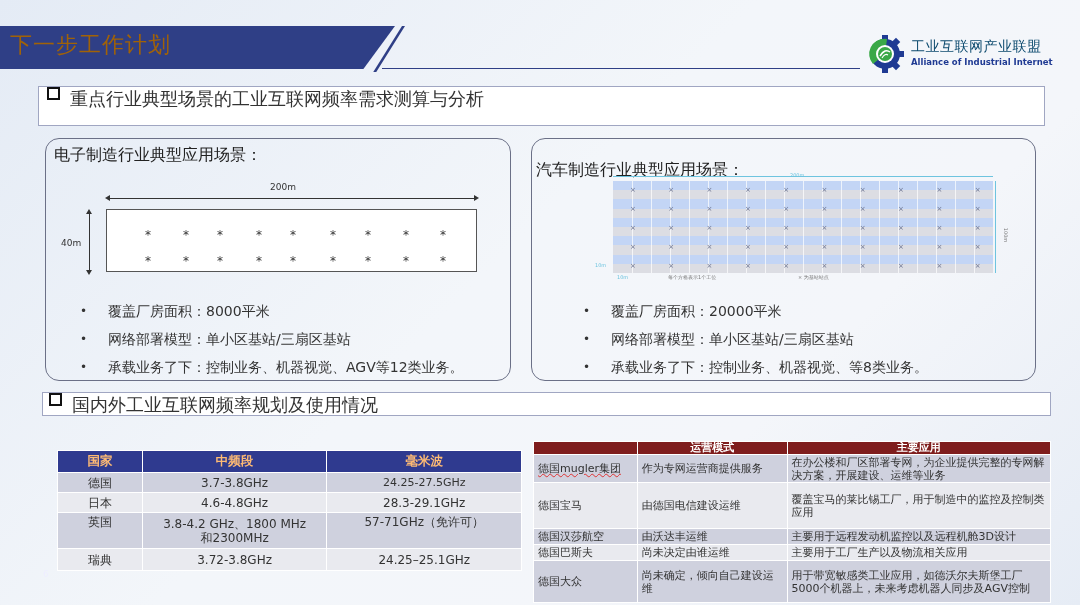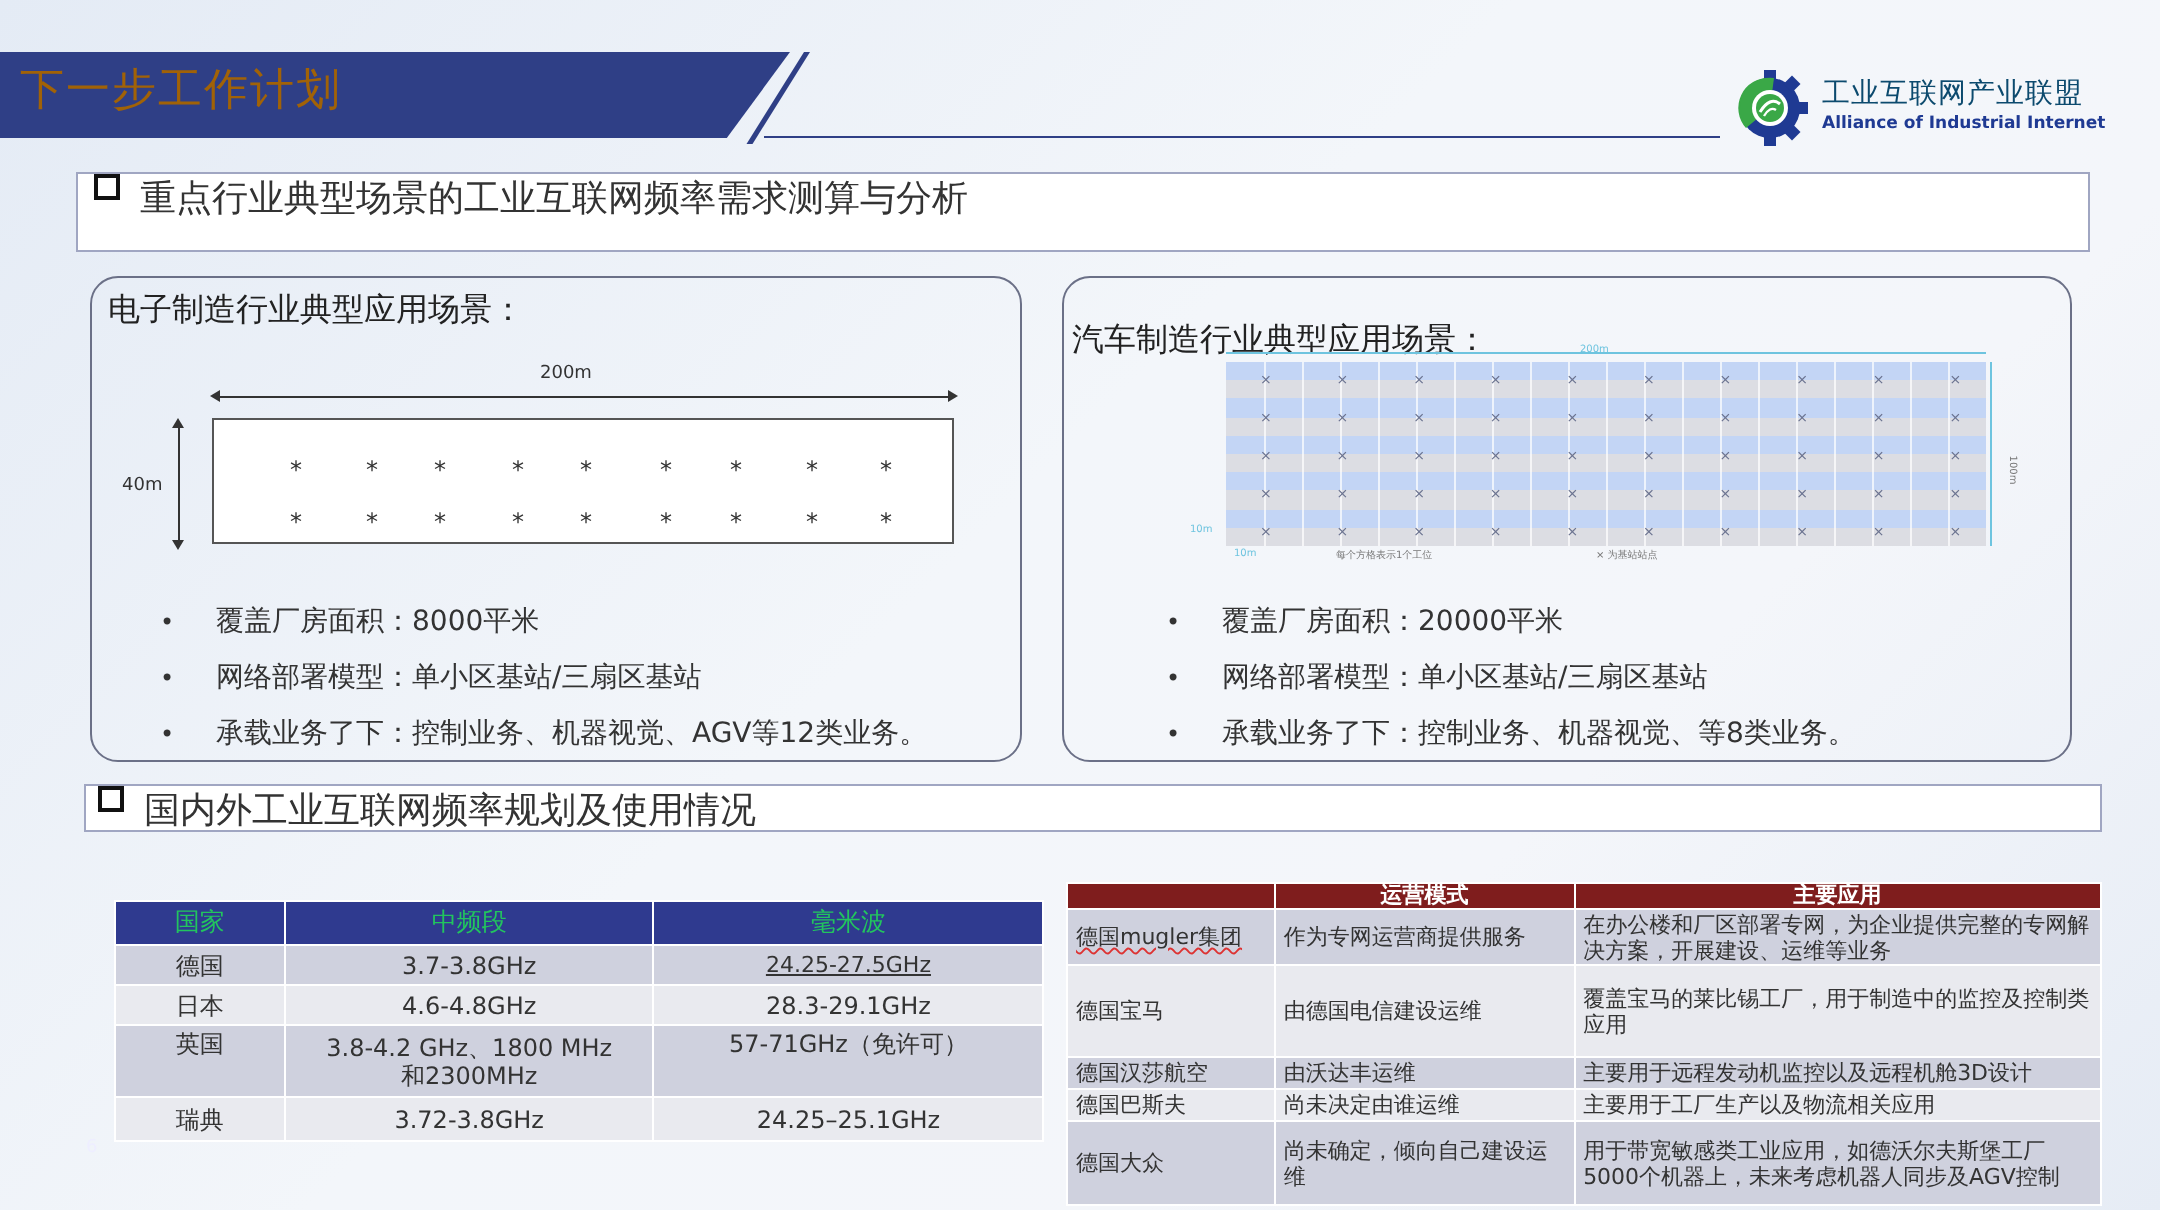--- a/index.html
+++ b/index.html
@@ -64,21 +64,21 @@
   .d2-field { position: absolute; left: 28px; top: 9px; width: 380px; height: 92px; }
   .d2-topline { position: absolute; left: 28px; top: 4px; width: 380px; height: 1px; background: #6ec4df; }
   .d2-toplbl { position: absolute; left: 205px; top: 0px; font-size: 5px; color: #6ec4df; }
   .d2-rightline { position: absolute; left: 410px; top: 9px; width: 1px; height: 92px; background: #6ec4df; }
   .d2-rightlbl { position: absolute; left: 414px; top: 60px; font-size: 5px; color: #777; transform: rotate(90deg); }
   .d2-foot { position: absolute; top: 102px; font-size: 5px; color: #777; white-space: nowrap; }
   .d2-x { position: absolute; font-size: 7px; color: #6b7390; line-height: 7px; }
 
   table { border-collapse: collapse; position: absolute; }
   .t1 { left: 57px; top: 450px; width: 465px; font-size: 12px; }
-  .t1 th { background: #2f3a8f; color: #22c55e; height: 22px; font-weight: normal; font-size: 12.5px; border: 1px solid #fff; }
+  .t1 th { background: #2f3a8f; color: #fdba74; height: 22px; font-weight: bold; font-size: 12.5px; border: 1px solid #fff; }
   .t1 td { text-align: center; color: #333; border: 1px solid #fff; line-height: 14px; }
   .t1 tr.odd td { background: #cfd1de; }
   .t1 tr.even td { background: #e9eaef; }
 
   .t2 { left: 533px; top: 441px; width: 518px; font-size: 11px; }
   .t2 th { background: #7f1d1d; color: #fff; height: 13px; font-weight: bold; font-size: 11px; border: 1px solid #fff; line-height: 12px; }
   .t2 td { color: #333; border: 1px solid #fff; padding: 0 4px; line-height: 13px; vertical-align: middle; }
   .t2 tr.odd td { background: #cfd1de; }
   .t2 tr.even td { background: #e9eaef; }
   .squiggle { text-decoration: underline wavy #d33; text-decoration-thickness: 1px; }
@@ -273,21 +273,21 @@
     <tr>
       <th>国家</th>
       <th>中频段</th>
       <th>毫米波</th>
     </tr>
   </thead>
   <tbody>
     <tr class="odd" style="height:20px;">
       <td>德国</td>
       <td>3.7-3.8GHz</td>
-      <td style="font-size:11px;text-decoration:underline;">24.25-27.5GHz</td>
+      <td style="font-size:11px;">24.25-27.5GHz</td>
     </tr>
     <tr class="even" style="height:20px;">
       <td>日本</td>
       <td>4.6-4.8GHz</td>
       <td>28.3-29.1GHz</td>
     </tr>
     <tr class="odd" style="height:36px;">
       <td style="vertical-align:top; padding-top:2px;">英国</td>
       <td style="padding:0 18px;">3.8-4.2 GHz、1800 MHz和2300MHz</td>
       <td style="vertical-align:top; padding-top:2px;">57-71GHz（免许可）</td>

